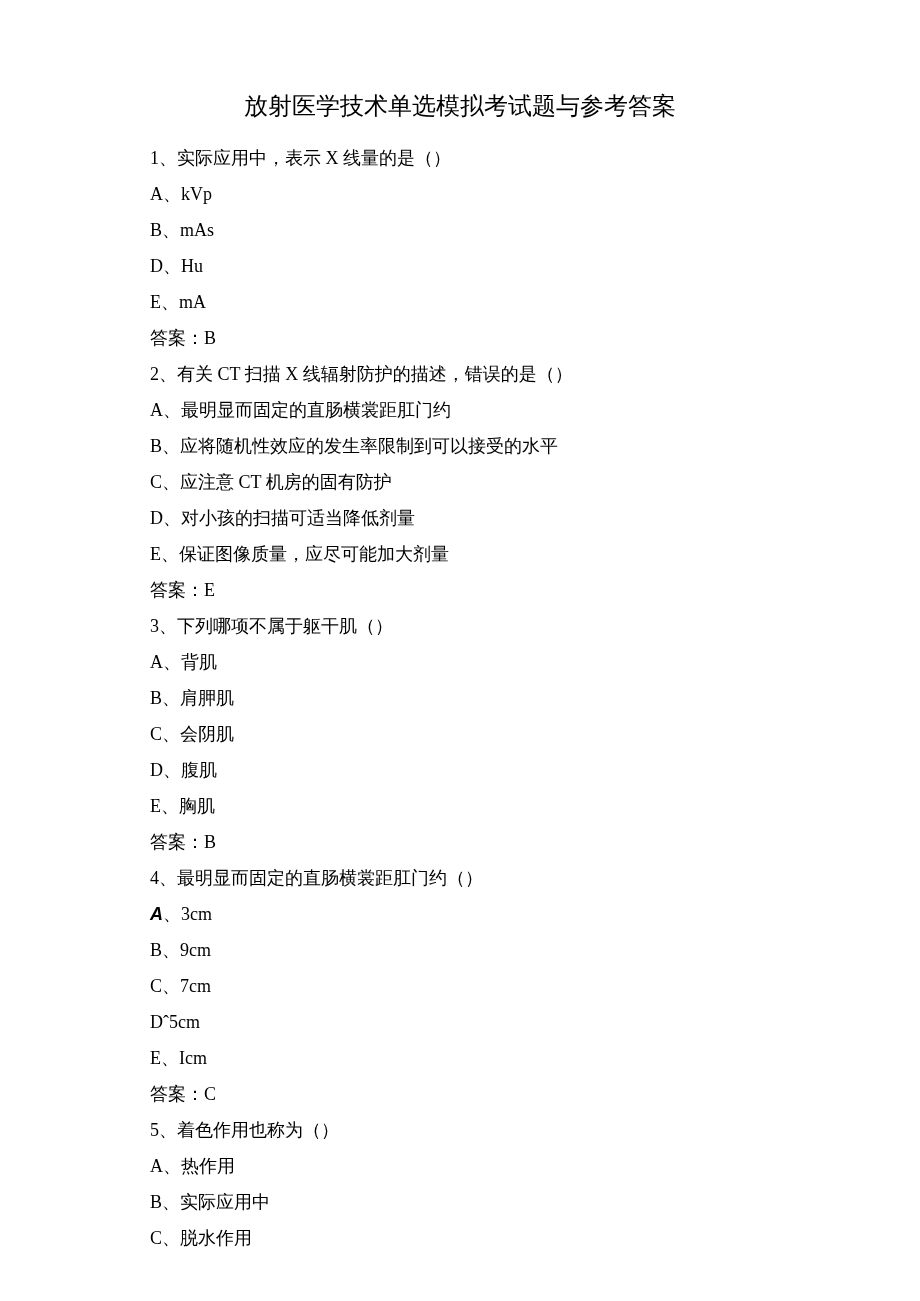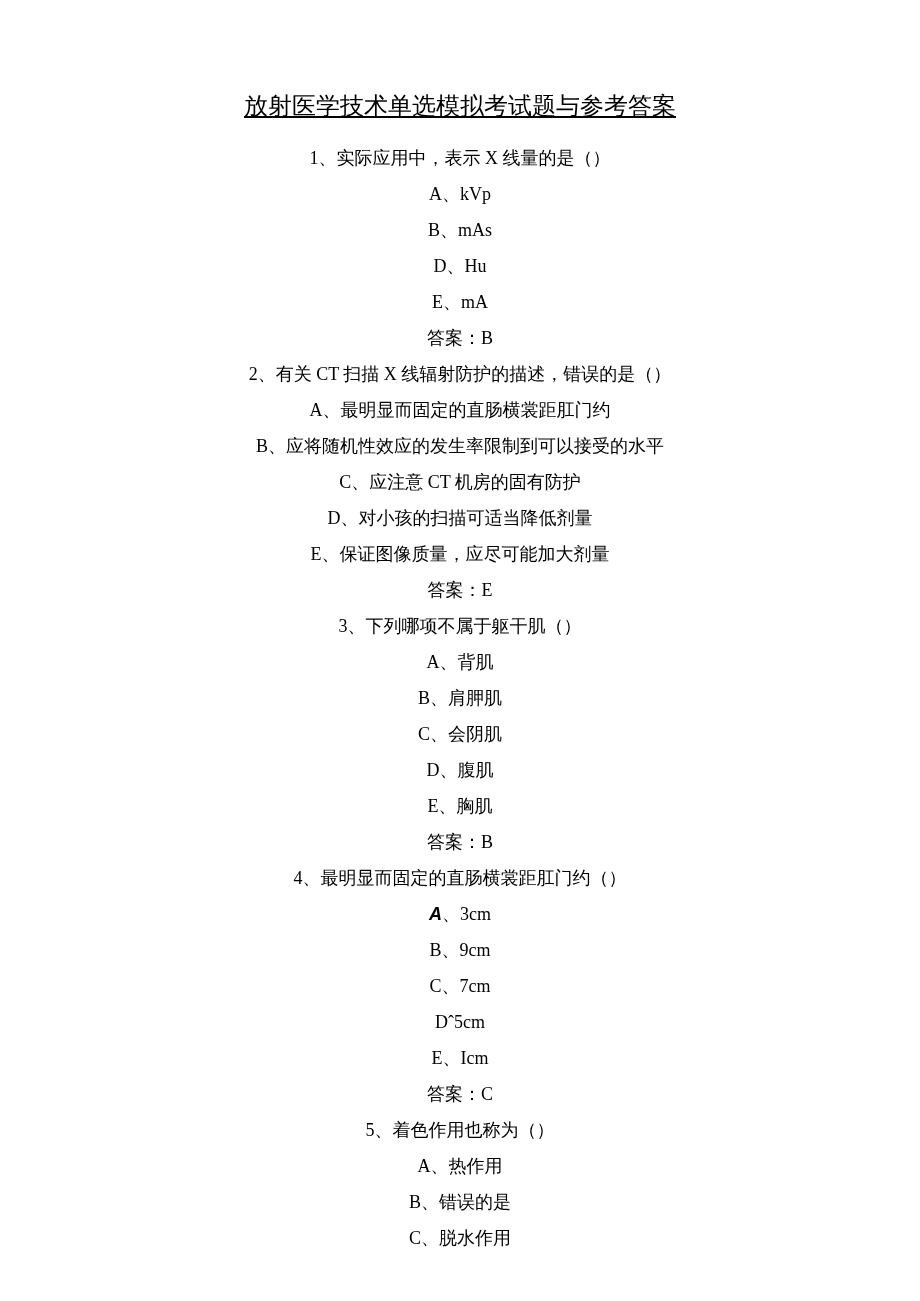--- a/index.html
+++ b/index.html
@@ -12,27 +12,25 @@
     .page {
       padding: 90px 150px 60px 150px;
       color: #000000;
     }
     .title {
       text-align: center;
       font-size: 24px;
       font-weight: normal;
       margin-bottom: 18px;
       letter-spacing: 0px;
-      text-decoration: underline;
     }
     .line {
       font-size: 18px;
       line-height: 2.0;
       white-space: pre-wrap;
-      text-align: center;
     }
     .italic-a {
       font-style: italic;
       font-family: Arial, sans-serif;
       font-weight: bold;
     }
   </style>
 </head>
 <body>
 
@@ -65,15 +63,15 @@
   <div class="line">4、最明显而固定的直肠横裳距肛门约（）</div>
   <div class="line"><span class="italic-a">A</span><span>、3cm</span></div>
   <div class="line">B、9cm</div>
   <div class="line">C、7cm</div>
   <div class="line">Dˆ5cm</div>
   <div class="line">E、Icm</div>
   <div class="line">答案：C</div>
 
   <div class="line">5、着色作用也称为（）</div>
   <div class="line">A、热作用</div>
-  <div class="line">B、错误的是</div>
+  <div class="line">B、实际应用中</div>
   <div class="line">C、脱水作用</div>
 </div>
 
 </body></html>

